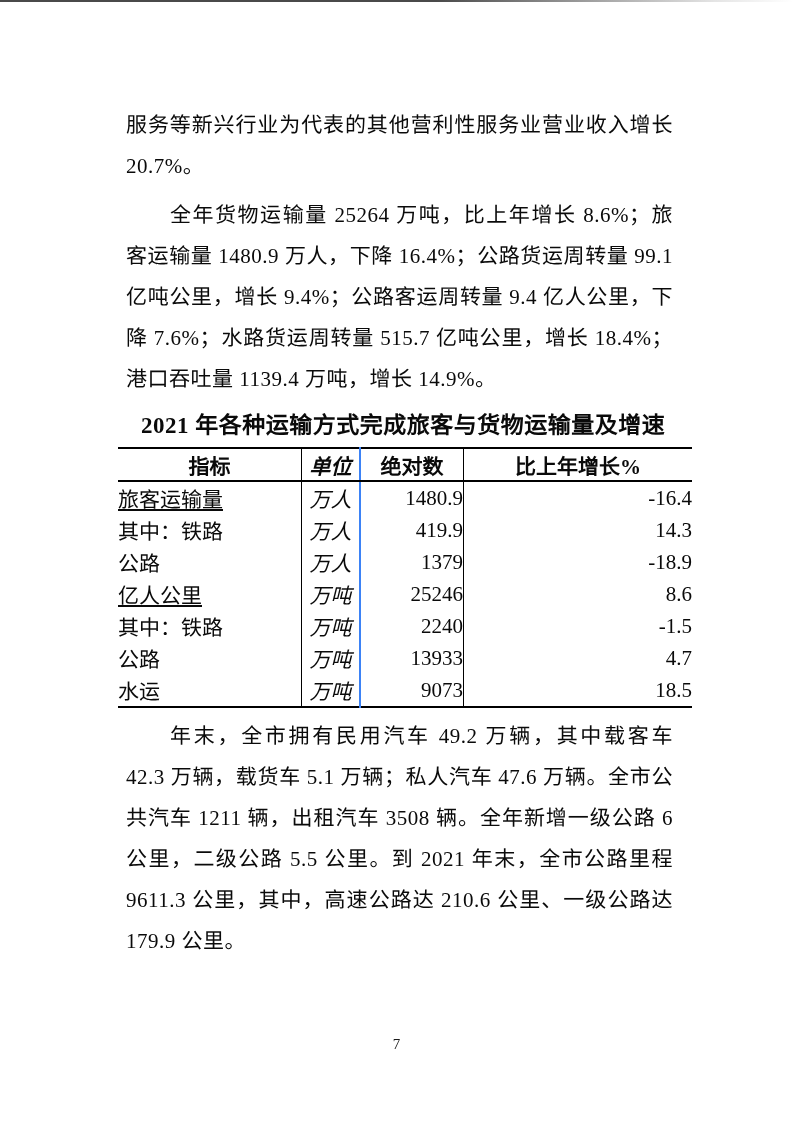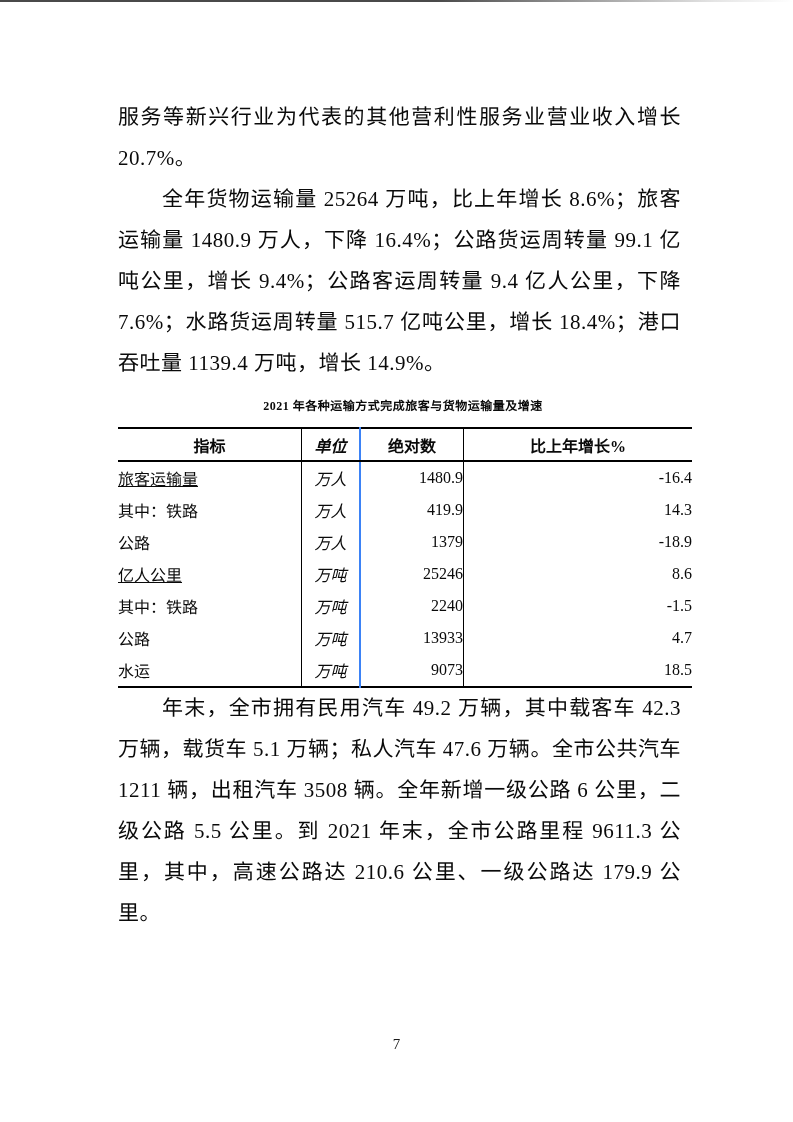--- a/index.html
+++ b/index.html
@@ -20,49 +20,49 @@
   }
   .scan-line {
     position: absolute;
     top: 0;
     left: 0;
     width: 100%;
     height: 2px;
     background: linear-gradient(to right, #4a4a4a 0%, #4a4a4a 55%, rgba(74,74,74,0.15) 90%, rgba(74,74,74,0) 100%);
   }
   p.body {
-    margin: 0;
+    margin: 8px;
     padding-right: 7px;
     font-size: 21px;
     line-height: 41px;
     text-align: justify;
     letter-spacing: 0.5px;
   }
   p.ind { text-indent: 44px; }
   .mt3 { margin-top: 3px; }
   sup.fnref {
     font-size: 13px;
     line-height: 0;
     letter-spacing: 0;
   }
   .tbl-title {
     margin-top: 4px;
-    font-size: 12px;
+    font-size: 23px;
     font-weight: bold;
     line-height: 36px;
     text-align: center;
     letter-spacing: 0.5px;
   }
   table.stat-table {
     margin-top: 3px;
     width: 570px;
     border-collapse: collapse;
     border-top: 2px solid #000;
     border-bottom: 2px solid #000;
-    font-size: 16px;
+    font-size: 21px;
     table-layout: fixed;
   }
   table.stat-table thead th {
     height: 31px;
     font-weight: bold;
     text-align: center;
     border-bottom: 2px solid #000;
     padding: 0;
   }
   table.stat-table td {

